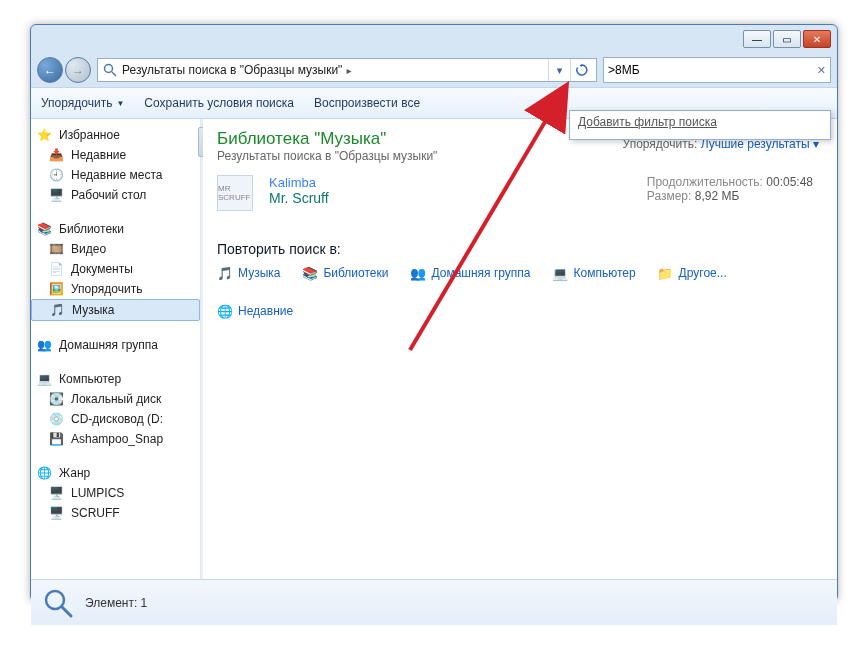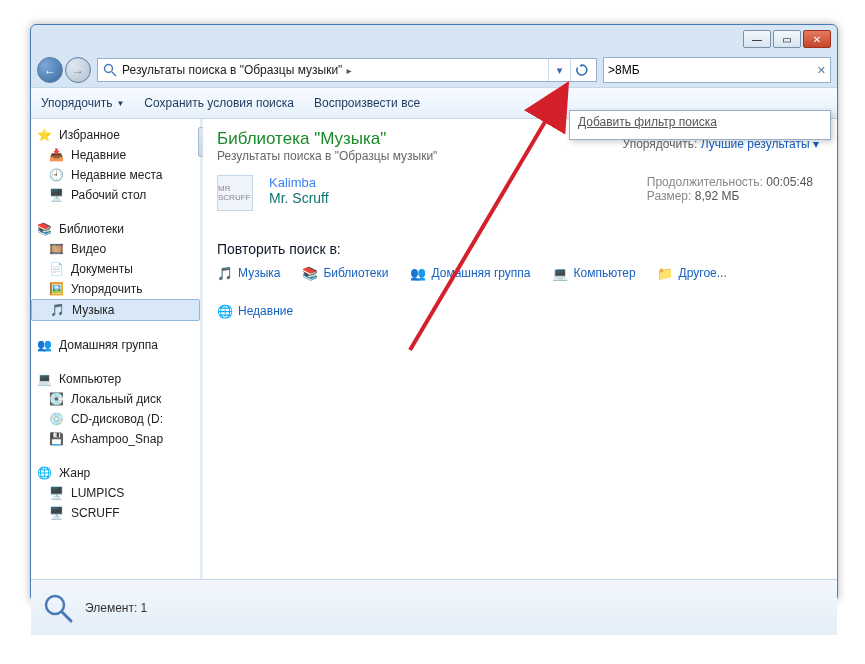--- a/index.html
+++ b/index.html
@@ -68,21 +68,21 @@
 .result .meta1 .name { font-size: 13px; color: #3b82f6; }
 .result .meta1 .artist { font-size: 14px; color: #0f766e; }
 .result .meta2 { font-size: 12px; color: #555; text-align: left; }
 .result .meta2 .lbl { color: #888; text-align: center; }
 
 .repeat-hdr { font-size: 14px; color: #0f172a; margin: 30px 0 8px; }
 .repeat-row { display: flex; gap: 22px; flex-wrap: wrap; }
 .repeat-row .ritem { display: flex; align-items: center; gap: 5px; font-size: 12px; color: #1560c0; }
 .repeat-row .ricn { width: 16px; height: 16px; display: inline-flex; align-items: center; justify-content: center; font-size: 13px; }
 
-.statusbar { height: 56px; background: linear-gradient(to bottom, #f2f7fc, #e4eef8);
+.statusbar { height: 46px; background: linear-gradient(to bottom, #f2f7fc, #e4eef8);
   border-top: 1px solid #c4d6e8; display: flex; align-items: center; padding: 0 10px; gap: 10px; }
 .statusbar .sicn { width: 34px; height: 34px; display: flex; align-items: center; justify-content: center; }
 .statusbar .stext { font-size: 12px; color: #333; }
 
 .arrow-annotation { position: absolute; left: 380px; top: 80px; width: 200px; height: 280px; pointer-events: none; z-index: 20; }
 
 </style>
 </head>
 <body>
 

